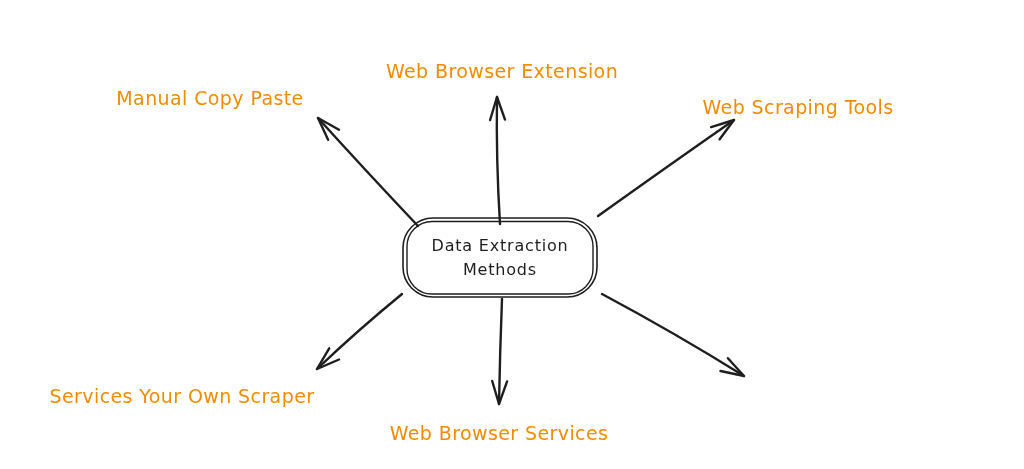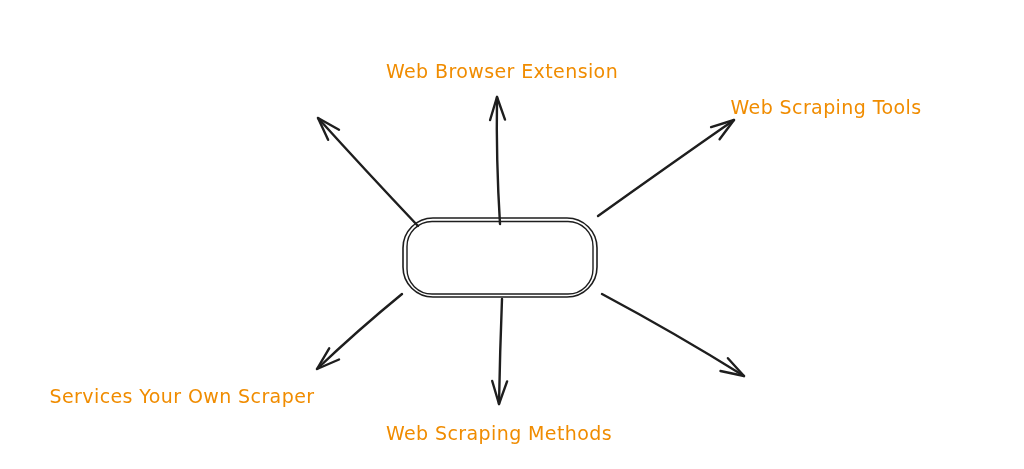--- a/index.html
+++ b/index.html
@@ -43,21 +43,21 @@
     color: var(--ink);
     font-size: 16px;
     font-weight: 500;
     letter-spacing: 0.8px;
     line-height: 24px;
     white-space: nowrap;
   }
   
   .pos-top         { left: 502px; top: 71px;  }
   .pos-top-left    { left: 210px; top: 98px;  }
-  .pos-top-right   { left: 826px; top: 107px; }
+  .pos-top-right   { left: 798px; top: 107px; }
   .pos-bottom-left { left: 182px; top: 396px; }
   .pos-bottom      { left: 499px; top: 433px; }
   .pos-bottom-right{ left: 856px; top: 394px; }
 </style>
 </head>
 <body>
 
 <div class="canvas">
 
   <svg width="1024" height="469" viewBox="0 0 1024 469" fill="none" stroke="currentColor" stroke-width="2.4" stroke-linecap="round" stroke-linejoin="round">
@@ -91,24 +91,29 @@
       <path d="M502 299 Q500 350 499 404"></path>
       <path d="M507.1 381.4 L499 404 L492.2 381"></path>
     </g>
 
     <g>
       <path d="M602 294 Q675 333 744 376"></path>
       <path d="M727.9 358.2 L744 376 L720.5 371"></path>
     </g>
   </svg>
 
+  <div class="center-label">
+    <div>Data Extraction</div>
+    <div>Methods</div>
+  </div>
 
   <div class="branch-label pos-top">Web Browser Extension</div>
 
+  <div class="branch-label pos-top-left">Manual Copy Paste</div>
 
   <div class="branch-label pos-top-right">Web Scraping Tools</div>
 
   <div class="branch-label pos-bottom-left">Services Your Own Scraper</div>
 
-  <div class="branch-label pos-bottom">Web Scraping Methods</div>
+  <div class="branch-label pos-bottom">Web Browser Services</div>
 
 
 </div>
 
 </body></html>

